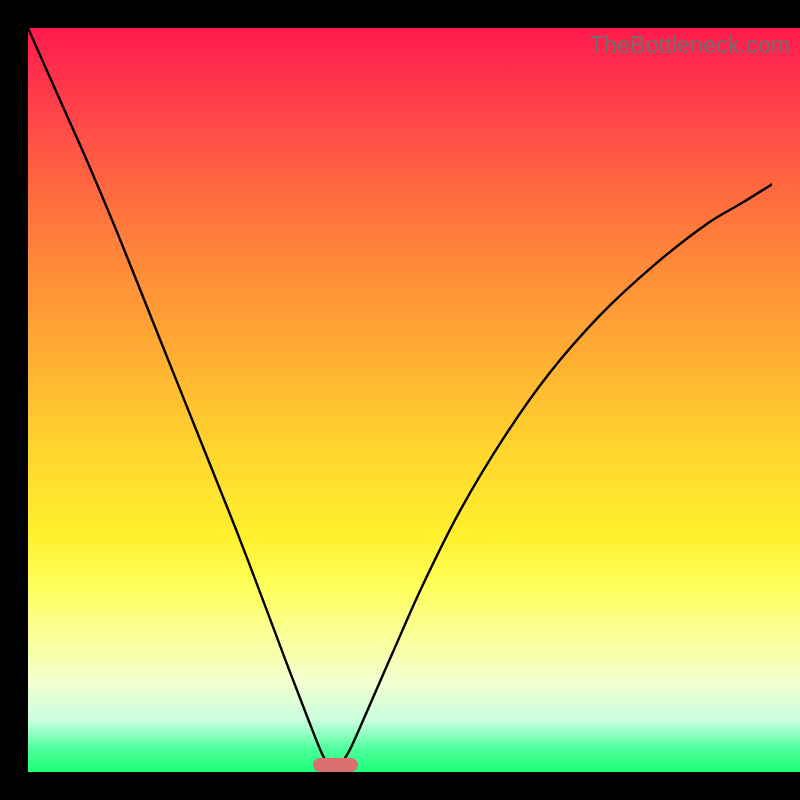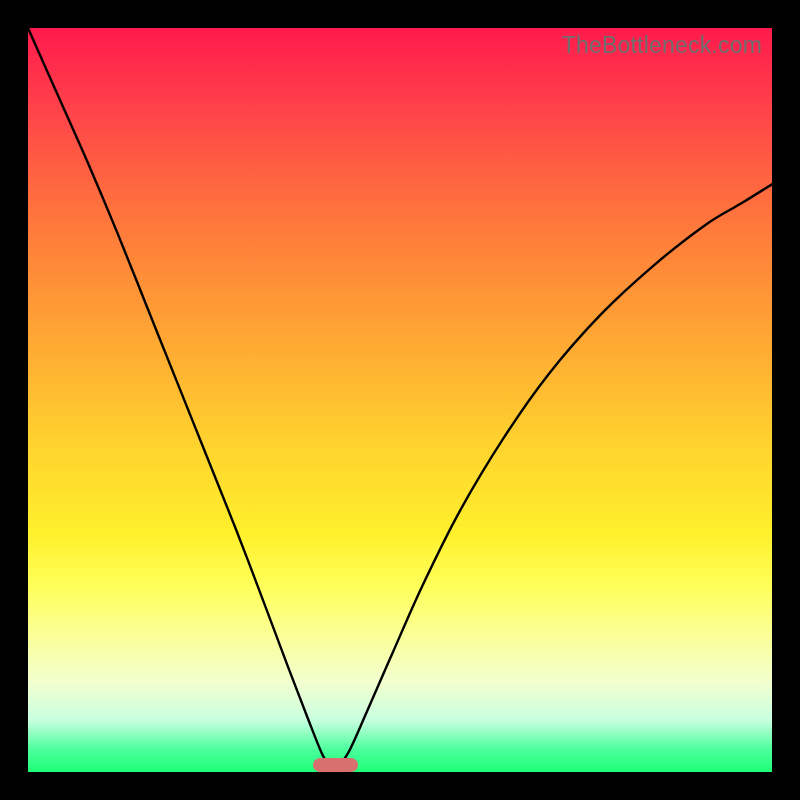--- a/index.html
+++ b/index.html
@@ -12,20 +12,21 @@
 #ff8d38 33%,
 #ffb132 45%,
 #ffd32e 56%,
 #fff02c 68%,
 #ffff5a 75%,
 #faff9a 82%,
 #f2ffd0 88%,
 #c9ffe0 93%,
 #4cff9c 97%,
 #1eff77 100%);
+padding-left:28px;
 }
 .watermark{position:absolute;top:4px;right:10px;color:#6f6f6f;font:500 23px Arial,sans-serif;letter-spacing:0.2px}
 .curve{position:absolute;left:0;top:0;width:744px;height:744px}
 .marker{position:absolute;background:#d8706f;border-radius:8px}
 </style>
 </head>
 <body>
 
 <div class="outer">
   <div class="plot">

